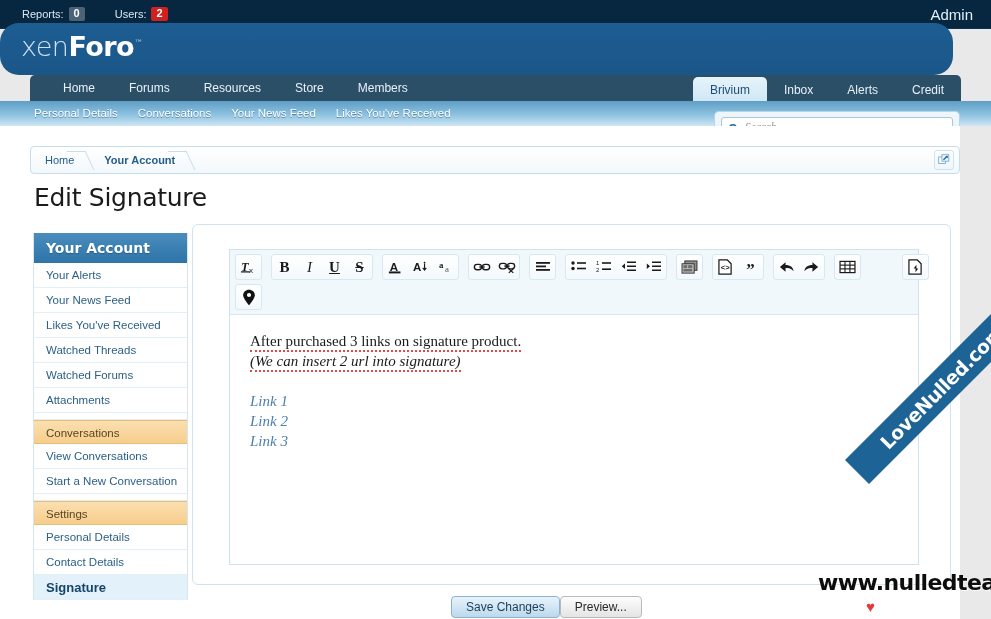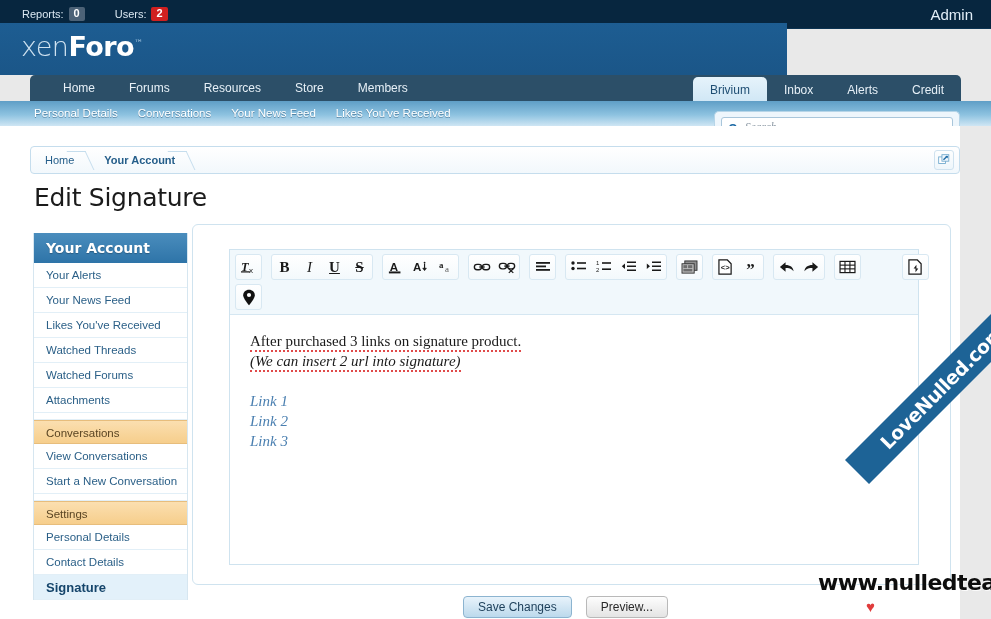--- a/index.html
+++ b/index.html
@@ -31,22 +31,23 @@
     display: inline-block; min-width: 14px; text-align: center;
     padding: 1px 5px 2px; border-radius: 2px;
     font-size: 11px; font-weight: bold; color: #fff; line-height: 11px;
   }
   .pill.grey { background: #4c6277; }
   .pill.red  { background: #d02020; }
   .adminbar .right { margin-left: auto; margin-right: 18px; color: #e2eef8; font-size: 15px; }
 
   
   .header {
-    position: absolute; top: 23px; left: 0; width: 787px; height: 52px;
+    position: absolute; top: 23px; left: 0; width: 953px; height: 52px;
     background: linear-gradient(to bottom, #1d5d92 0%, #1b5688 100%);
+    border-radius: 19px;
   }
   .logo {
     position: absolute; left: 21px; top: 8px;
     font-size: 27px; letter-spacing: -0.5px; color: #ffffff;
     font-family: "DejaVu Sans", sans-serif;
   }
   .logo .thin { font-weight: 300; color: #cfe2f0; }
   .logo .bold { font-weight: bold; color: #ffffff; }
   .logo .tm { font-size: 9px; vertical-align: super; color: #9dc1dd; }
 
@@ -209,21 +210,21 @@
     font-family: "Liberation Serif", serif;
     font-size: 15px; line-height: 20px; color: #1a1a1a;
   }
   .sig-line { font-style: normal; }
   .sig-line.em { font-style: italic; }
   .spell { border-bottom: 2px dotted #e04a4a; padding-bottom:1px;}
   .sig-link { color: #4a7fb0; font-style: italic; display: block; }
   .sig-spacer { height: 20px; }
 
   
-  .btnrow { position: absolute; left: 447px; top: 596px; display: flex; gap: 14px; padding-left: 16px; }
+  .btnrow { position: absolute; left: 435px; top: 596px; display: flex; gap: 0; padding-left: 16px; }
   .btn {
     height: 22px; padding: 0 14px; line-height: 21px;
     font-size: 12px; border-radius: 4px; cursor: pointer;
     font-family: "Liberation Sans", sans-serif;
   }
   .btn.primary {
     background: linear-gradient(to bottom,#e8f3fb,#bcd9ec);
     border: 1px solid #8cb4d0; color: #1c3e59;
   }
   .btn.secondary {

